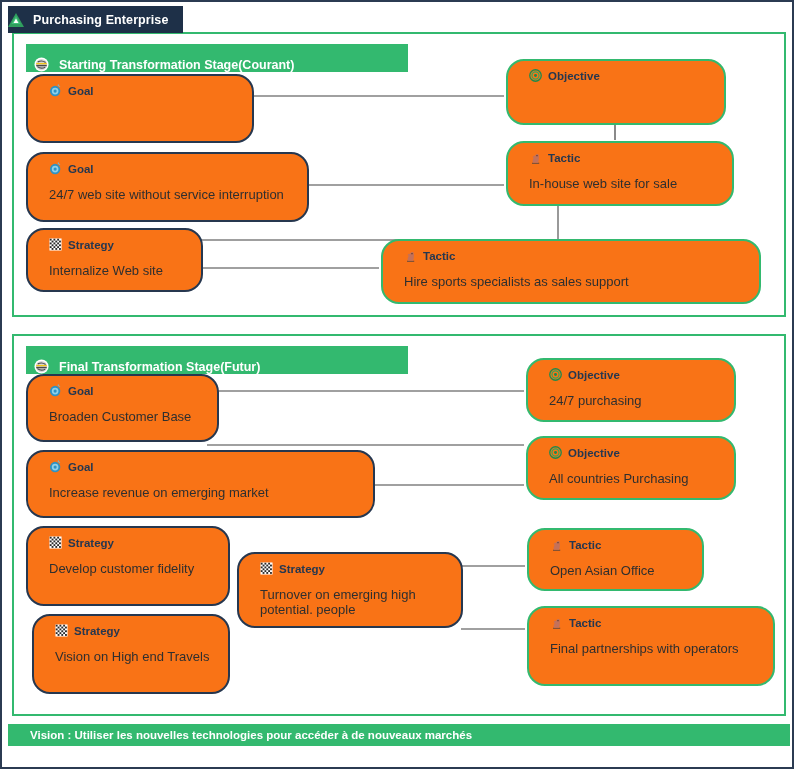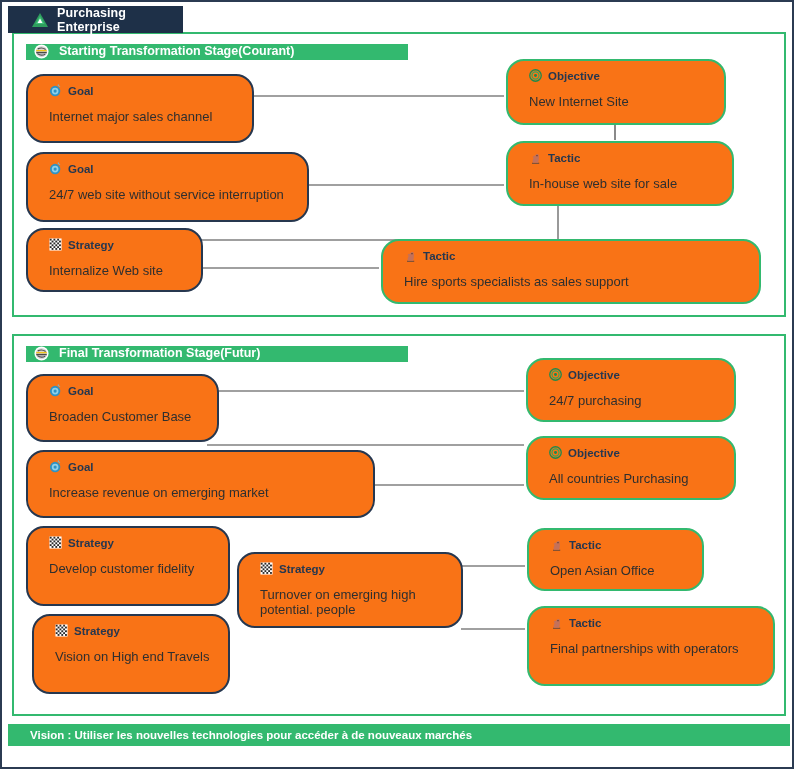--- a/index.html
+++ b/index.html
@@ -21,21 +21,21 @@
   
   .titlebar {
     position: absolute;
     left: 6px;
     top: 4px;
     width: 175px;
     height: 27px;
     background: #1e3048;
     display: flex;
     align-items: center;
-    padding-left: 24px;
+    padding-left: 0;
     box-sizing: border-box;
     z-index: 6;
   }
   .titlebar .tb-label {
     color: #ffffff;
     font-size: 12.5px;
     font-weight: bold;
     letter-spacing: 0.1px;
     margin-left: 9px;
   }
@@ -48,24 +48,24 @@
     background: #ffffff;
     box-sizing: border-box;
   }
   #stage1 { left: 10px; top: 30px;  width: 774px; height: 285px; }
   #stage2 { left: 10px; top: 332px; width: 774px; height: 382px; }
 
   .stage-header {
     position: absolute;
     left: 12px;
     top: 10px;
-    height: 16px;
+    height: 28px;
     background: #33b96f;
     display: flex;
-    align-items: flex-start;
+    align-items: flex-end;
     padding-left: 8px;
     box-sizing: border-box;
     z-index: 4;
   }
   #stage1 .stage-header { width: 382px; }
   #stage2 .stage-header { width: 382px; }
   .stage-header .sh-label {
     color: #ffffff;
     font-size: 12.5px;
     font-weight: bold;
@@ -197,21 +197,20 @@
         <span>
           <svg class="kind-icon" viewBox="0 0 14 14">
             <path d="M9 1.2 l1.6 -1.0 l0.2 1.6 l1.5 0.3 l-1.2 1.2" fill="#6fb7dd"></path>
             <circle cx="6.6" cy="7.6" r="5.6" fill="#2f92c4"></circle>
             <circle cx="6.6" cy="7.6" r="3.6" fill="#8fd0ea"></circle>
             <circle cx="6.6" cy="7.6" r="1.7" fill="#2f92c4"></circle>
           </svg>
         </span>
         <span class="node-kind">Goal</span>
       </div>
-      <div class="node-text">Internet major sales channel</div>
     </div>
 
     <div class="node dark" style="left:12px; top:118px; width:283px; height:70px;">
       <div class="node-head">
         <span>
           <svg class="kind-icon" viewBox="0 0 14 14">
             <path d="M9 1.2 l1.6 -1.0 l0.2 1.6 l1.5 0.3 l-1.2 1.2" fill="#6fb7dd"></path>
             <circle cx="6.6" cy="7.6" r="5.6" fill="#2f92c4"></circle>
             <circle cx="6.6" cy="7.6" r="3.6" fill="#8fd0ea"></circle>
             <circle cx="6.6" cy="7.6" r="1.7" fill="#2f92c4"></circle>
@@ -258,21 +257,20 @@
       <div class="node-head">
         <span>
           <svg class="kind-icon" viewBox="0 0 14 14">
             <circle cx="7" cy="7" r="6.2" fill="none" stroke="#1f8a4c" stroke-width="1.4"></circle>
             <circle cx="7" cy="7" r="3.8" fill="none" stroke="#2fa85f" stroke-width="1.3"></circle>
             <circle cx="7" cy="7" r="1.6" fill="#1f8a4c"></circle>
           </svg>
         </span>
         <span class="node-kind">Objective</span>
       </div>
-      <div class="node-text">New Internet Site</div>
     </div>
 
     <div class="node green" style="left:492px; top:107px; width:228px; height:65px;">
       <div class="node-head">
         <span>
           <svg class="kind-icon" viewBox="0 0 14 14">
             <path d="M3.2 12.6 h7.8 v1.2 h-7.8 z" fill="#6b4a3a"></path>
             <path d="M4 12.6 q-0.4 -3.2 1.2 -5.2 l-1.3 -0.6 l0.9 -1.6 l1.1 0.5 q0.7 -1.6 2.2 -2.2 q2.6 -1.0 2.6 2.4 q0 3.8 -0.8 6.7 z" fill="#c4715a"></path>
             <circle cx="8.6" cy="5.0" r="0.7" fill="#4a2e24"></circle>
           </svg>

